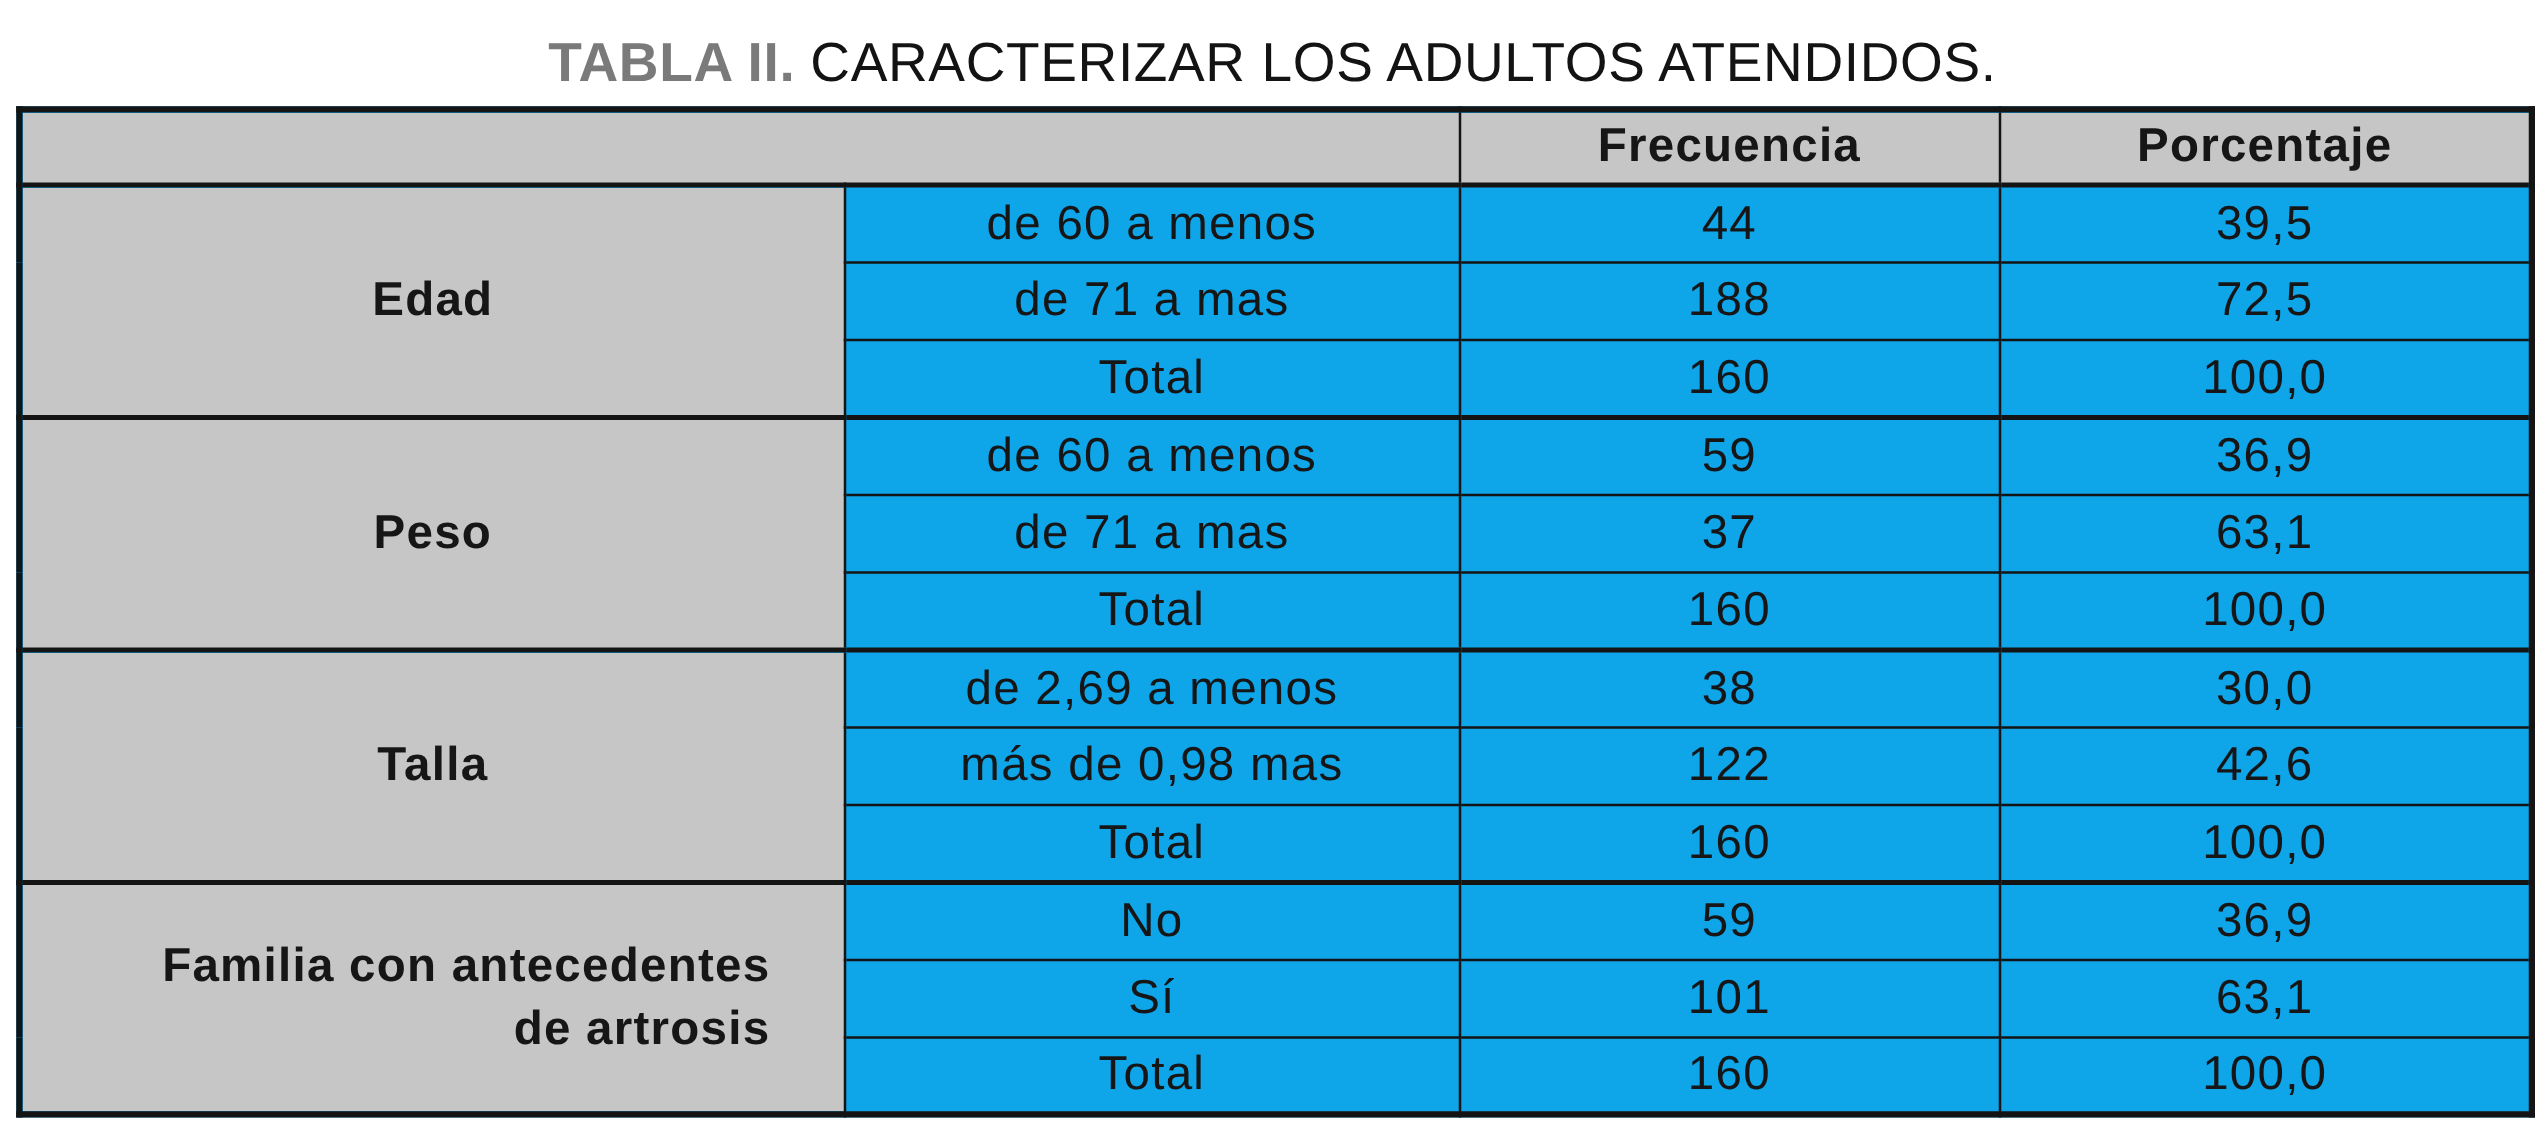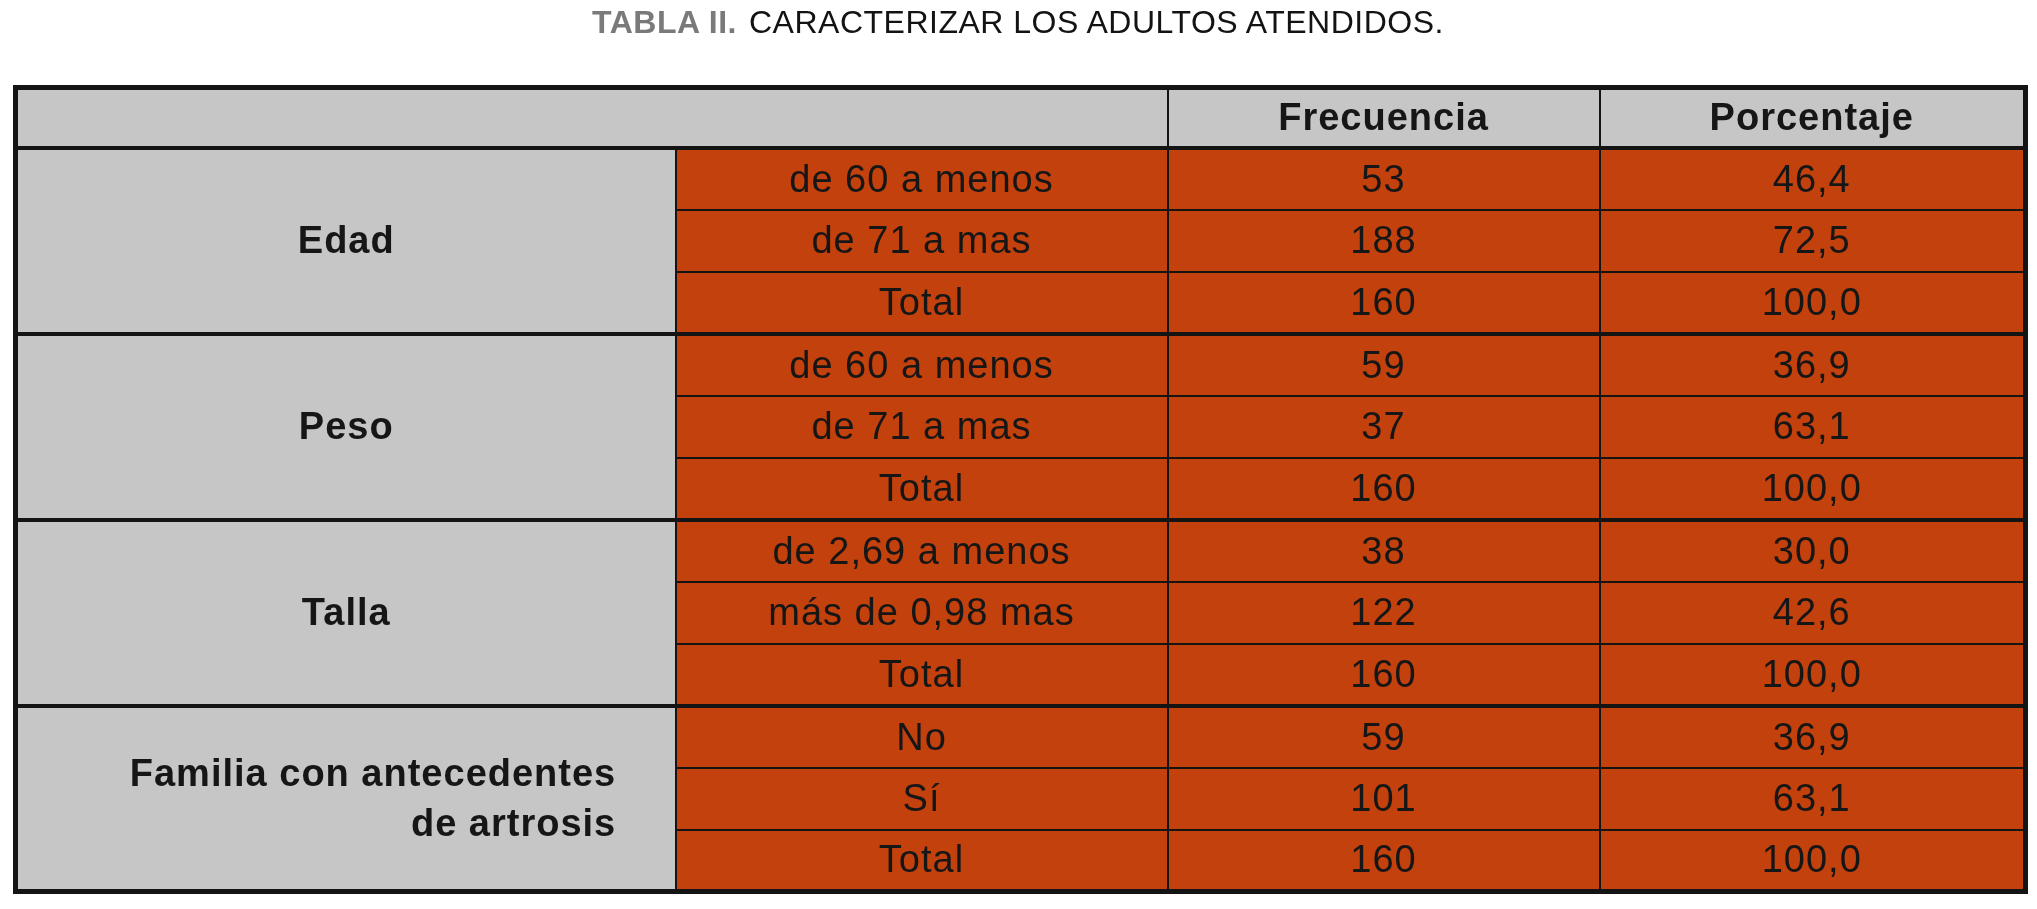--- a/index.html
+++ b/index.html
@@ -14,45 +14,45 @@
   }
   .page {
     position: relative;
     width: 2037px;
     height: 909px;
     background: #ffffff;
   }
   .title-bar {
     position: absolute;
     left: 13px;
-    top: 4px;
+    top: 26px;
     width: 2010px;
     text-align: center;
-    font-size: 32px;
+    font-size: 44px;
     letter-spacing: 0.5px;
     white-space: nowrap;
   }
   .title-label {
     color: #7a7a7a;
     font-weight: 700;
     margin-right: 12px;
   }
   .title-text {
     color: #131313;
     font-weight: 500;
   }
   table.data-table {
     position: absolute;
     left: 13px;
     top: 85px;
     width: 2010px;
     height: 805px;
     border-collapse: collapse;
     table-layout: fixed;
-    background: #c2410c;
+    background: #0ea5e9;
   }
   table.data-table col.c1 { width: 660px; }
   table.data-table col.c2 { width: 492px; }
   table.data-table col.c3 { width: 432px; }
   table.data-table col.c4 { width: 426px; }
 
   table.data-table { border: 5px solid #141414; }
   .data-table th, .data-table td {
     border: 2px solid #141414;
     text-align: center;
@@ -102,22 +102,22 @@
         <th colspan="2"></th>
         <th>Frecuencia</th>
         <th>Porcentaje</th>
       </tr>
     </thead>
     <tbody>
 
       <tr class="group-start">
         <td class="category-cell" rowspan="3"><span class="cat-inner">Edad</span></td>
         <td>de 60 a menos</td>
-        <td>53</td>
-        <td>46,4</td>
+        <td>44</td>
+        <td>39,5</td>
       </tr>
       <tr>
         <td>de 71 a mas</td>
         <td>188</td>
         <td>72,5</td>
       </tr>
       <tr>
         <td>Total</td>
         <td>160</td>
         <td>100,0</td>

